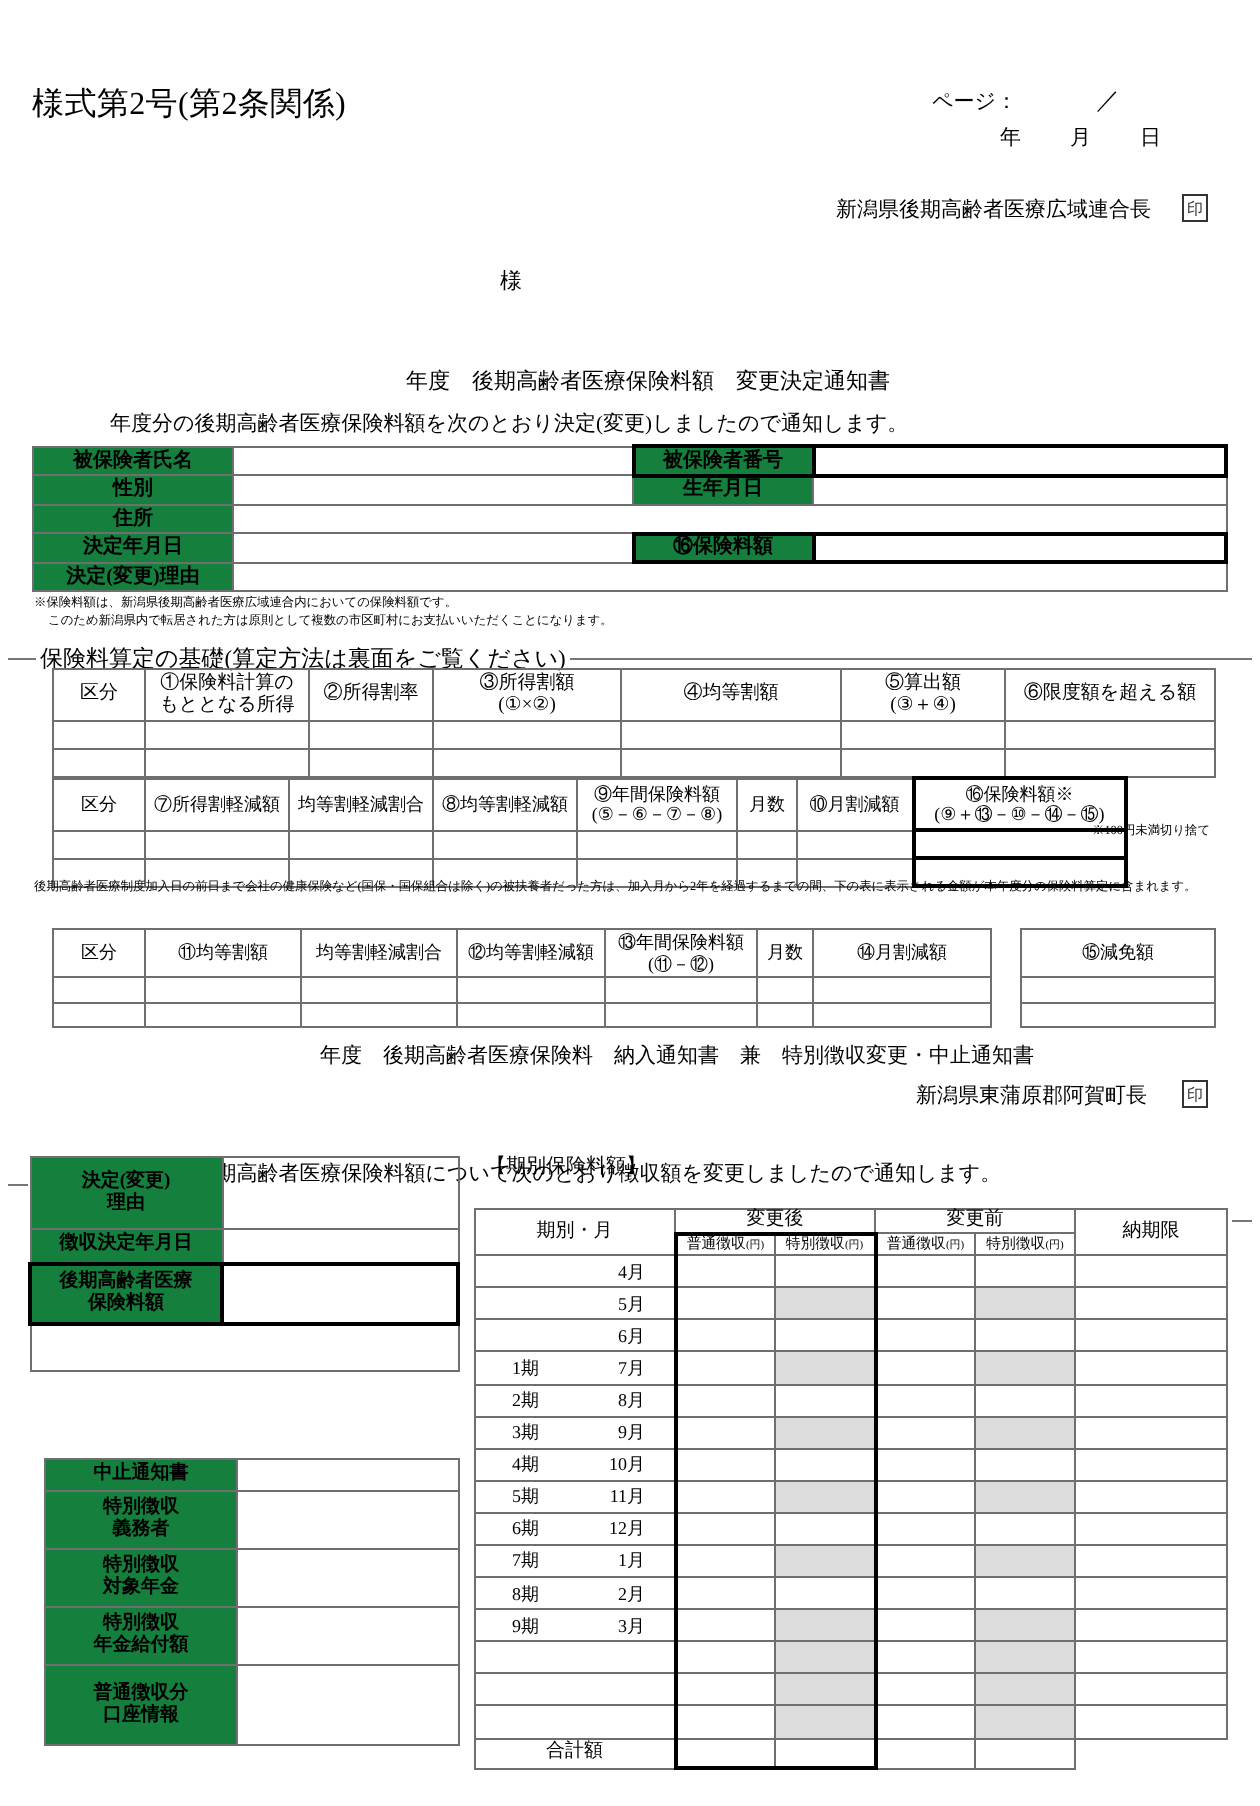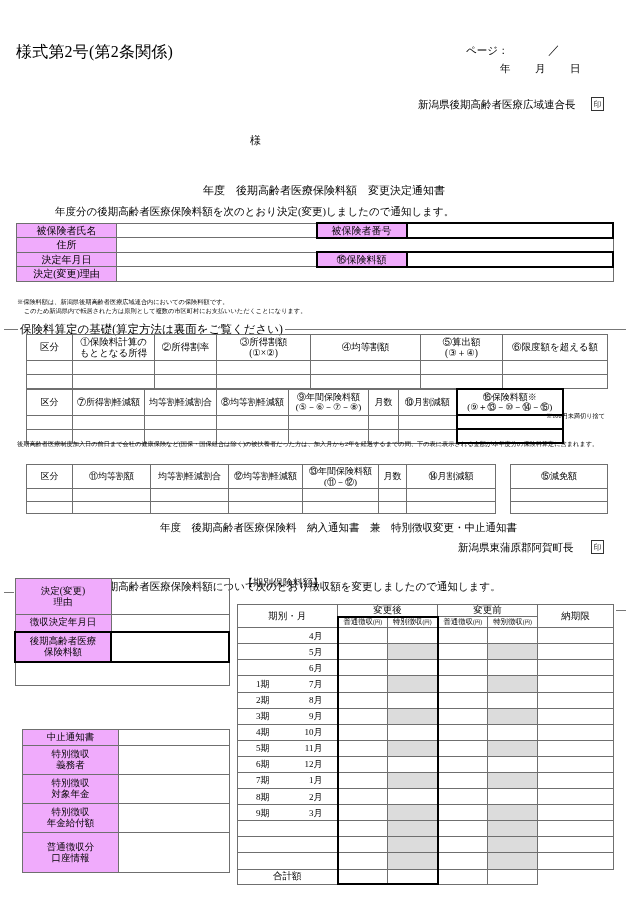--- a/index.html
+++ b/index.html
@@ -38,21 +38,21 @@
   
   table { border-collapse: collapse; position: absolute; font-size: 10px; }
   table td, table th {
     border: 1px solid #6f6f6f;
     font-weight: normal;
     padding: 0;
     text-align: center;
     vertical-align: middle;
     line-height: 1.12;
   }
-  .lbl { background: #f0abfc; }
+  .lbl { background: #15803d; font-weight: bold; }
   .thick { border: 2px solid #000 !important; }
 
   
   #tbl-insured { left: 16px; top: 222px; width: 598px; }
   #tbl-insured td { height: 14.5px; font-size: 10px; }
 
   
   .sec-head { left: 18px; top: 322px; font-size: 11.5px; background:#fff; padding:0 2px; }
   .sec-rule { position: absolute; left: 4px; top: 329px; width: 622px; border-top: 1px solid #777; }
   .sec-rule-r { position: absolute; left: 614px; top: 329px; width: 12px; border-top: 1px solid #777; }
@@ -135,20 +135,26 @@
 
   <table id="tbl-insured">
     <tbody>
         <tr>
       <td class="lbl" style="width:100px">被保険者氏名</td>
       <td style="width:200px"></td>
       <td class="lbl thick" style="width:90px">被保険者番号</td>
       <td class="thick"></td>
     </tr>
     <tr>
+      <td class="lbl">性別</td>
+      <td></td>
+      <td class="lbl">生年月日</td>
+      <td></td>
+    </tr>
+    <tr>
       <td class="lbl">住所</td>
       <td colspan="3"></td>
     </tr>
     <tr>
       <td class="lbl">決定年月日</td>
       <td></td>
       <td class="lbl thick">⑯保険料額</td>
       <td class="thick"></td>
     </tr>
     <tr>

